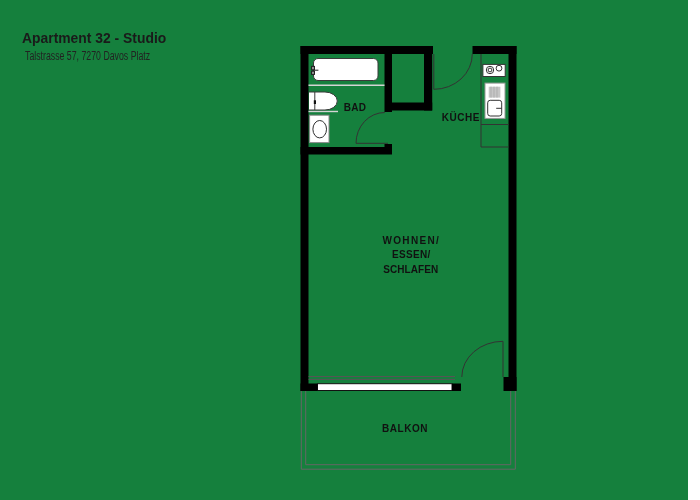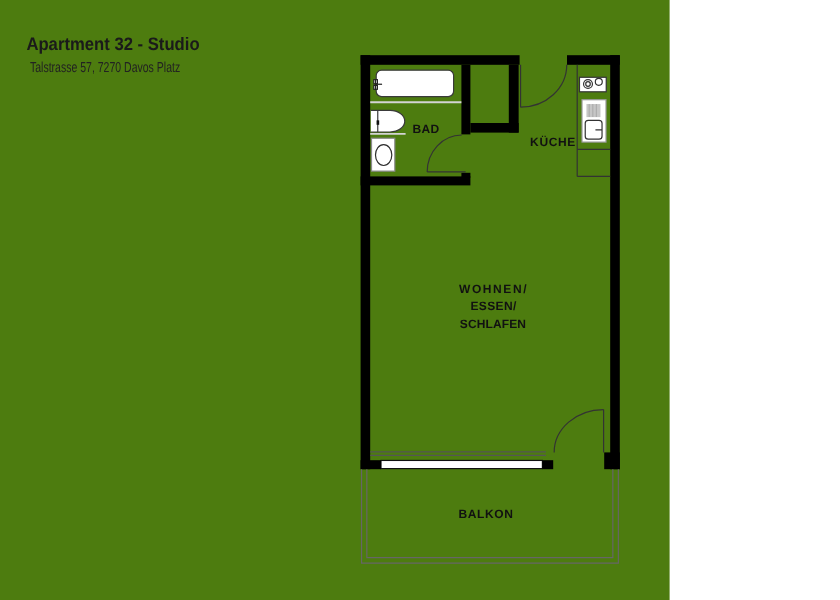--- a/index.html
+++ b/index.html
@@ -1,16 +1,16 @@
 <!DOCTYPE html>
 <html><head>
 <meta charset="utf-8">
 <style>
   html,body{margin:0;padding:0;background:#ffffff;}
-  .page{position:relative;width:558px;height:500px;background:#4d7c0f;overflow:hidden;
+  .page{position:relative;width:688px;height:500px;background:#15803d;overflow:hidden;
         font-family:"Liberation Sans", sans-serif;}
   .title{position:absolute;left:22px;top:29px;font-size:15px;font-weight:bold;color:#1a1a1a;transform:scaleX(0.926);transform-origin:0 0;white-space:nowrap;}
   .subtitle{position:absolute;left:25px;top:49px;font-size:12px;color:#222;transform:scaleX(0.73);transform-origin:0 0;white-space:nowrap;}
   svg{position:absolute;left:0;top:0;}
   text{font-family:"Liberation Sans",sans-serif;font-weight:bold;fill:#111;}
 </style>
 </head>
 <body>
 <div class="page">
 

